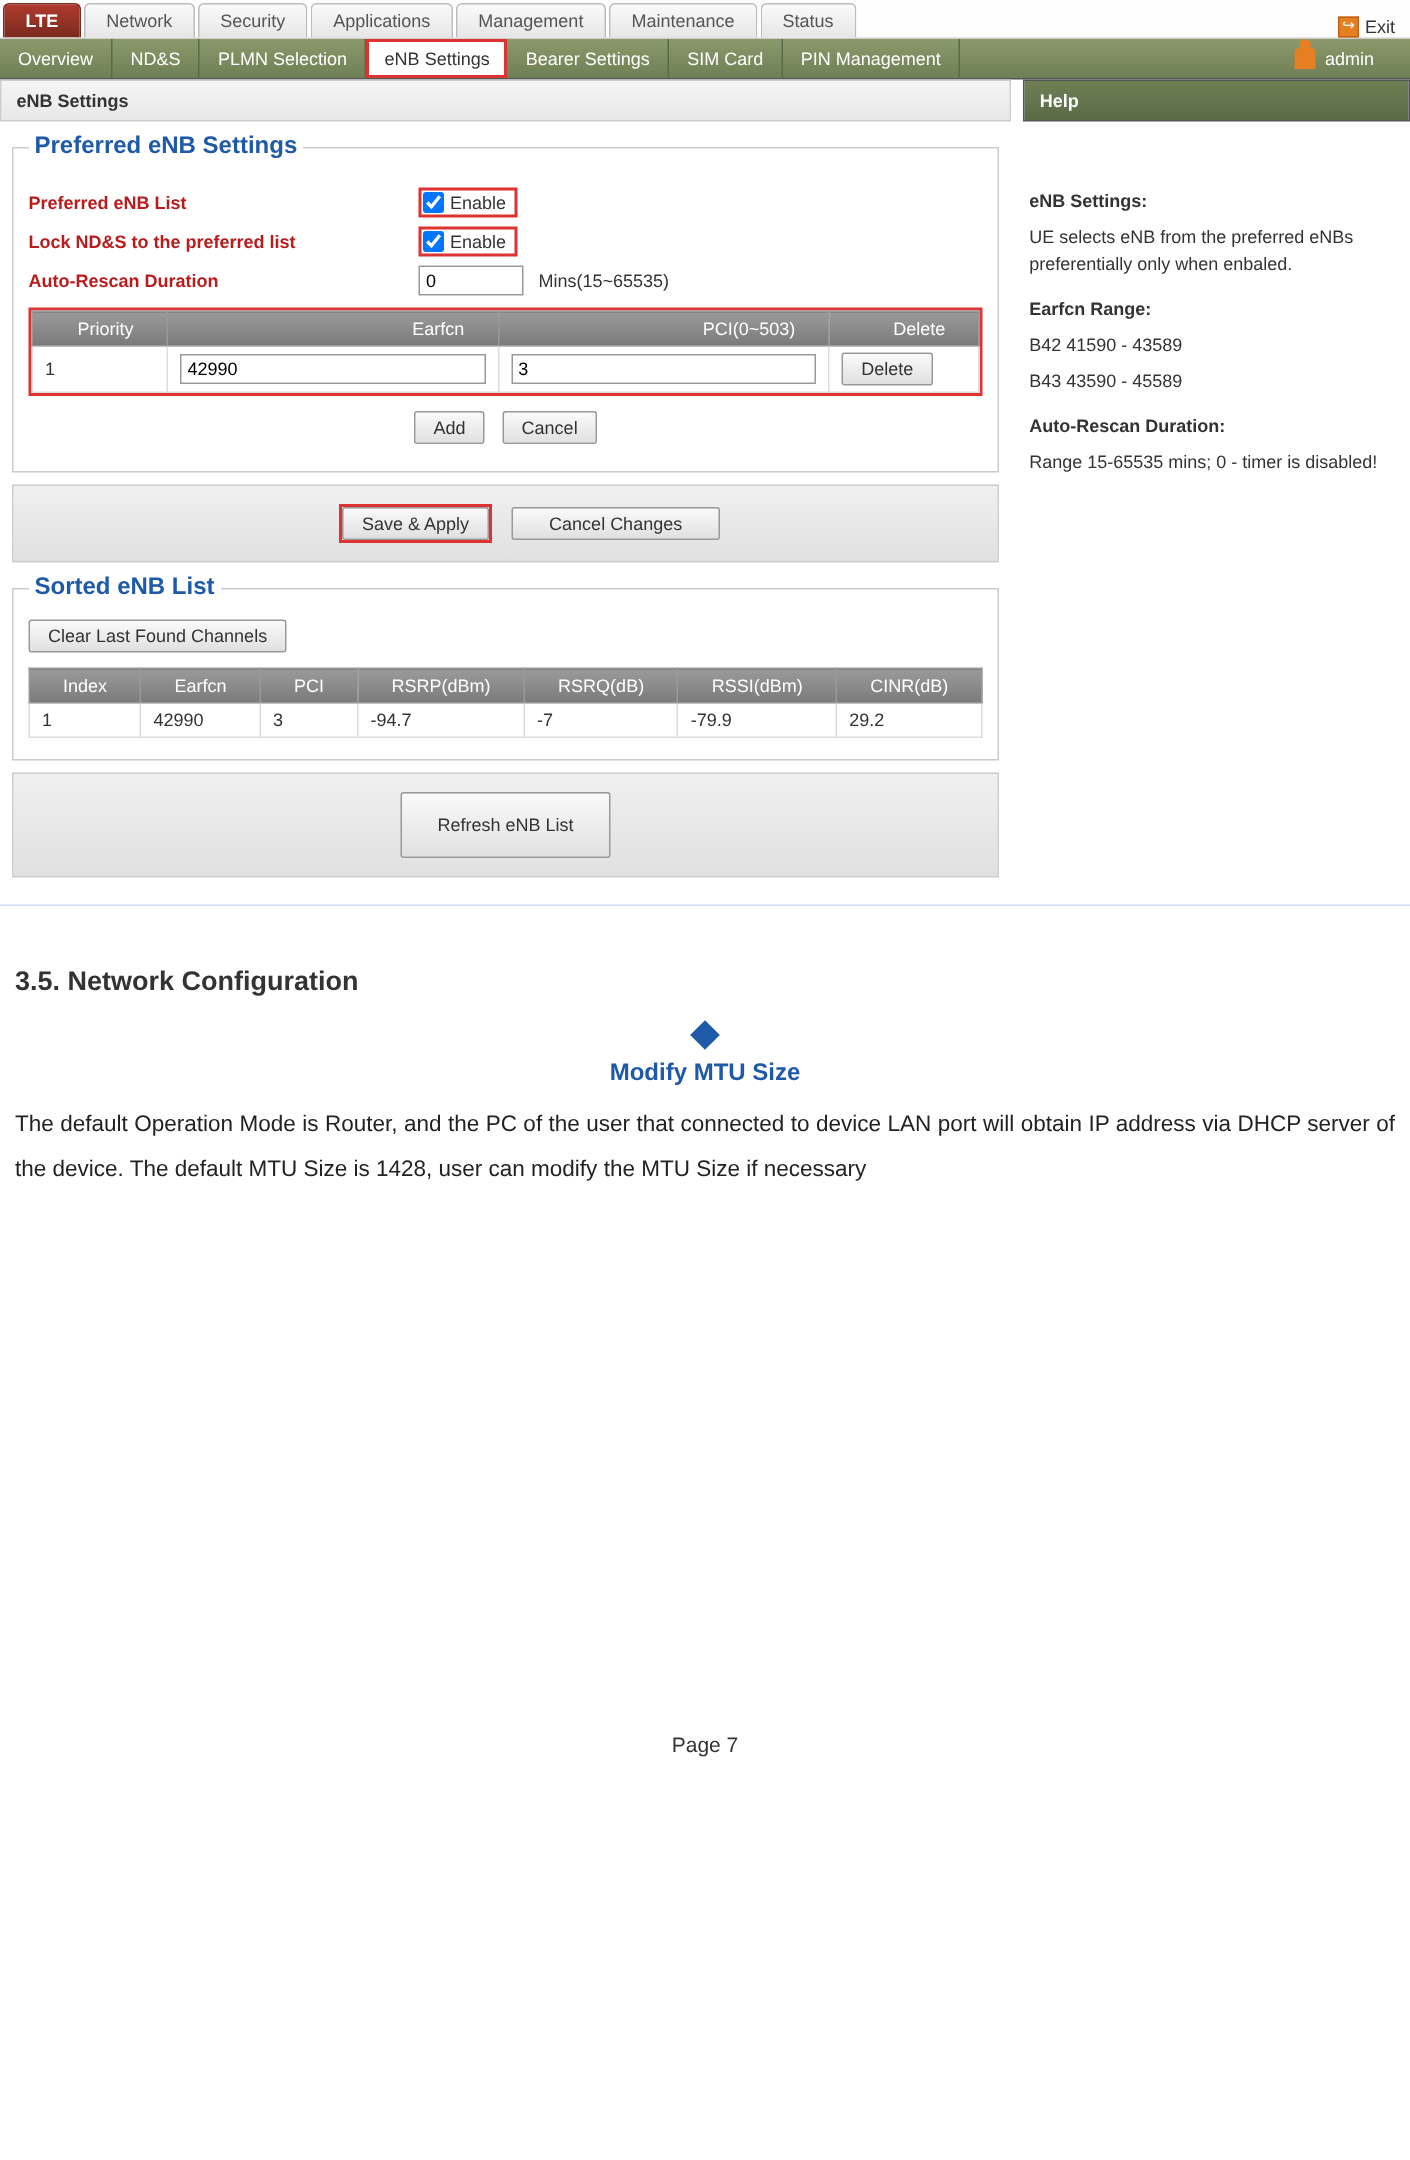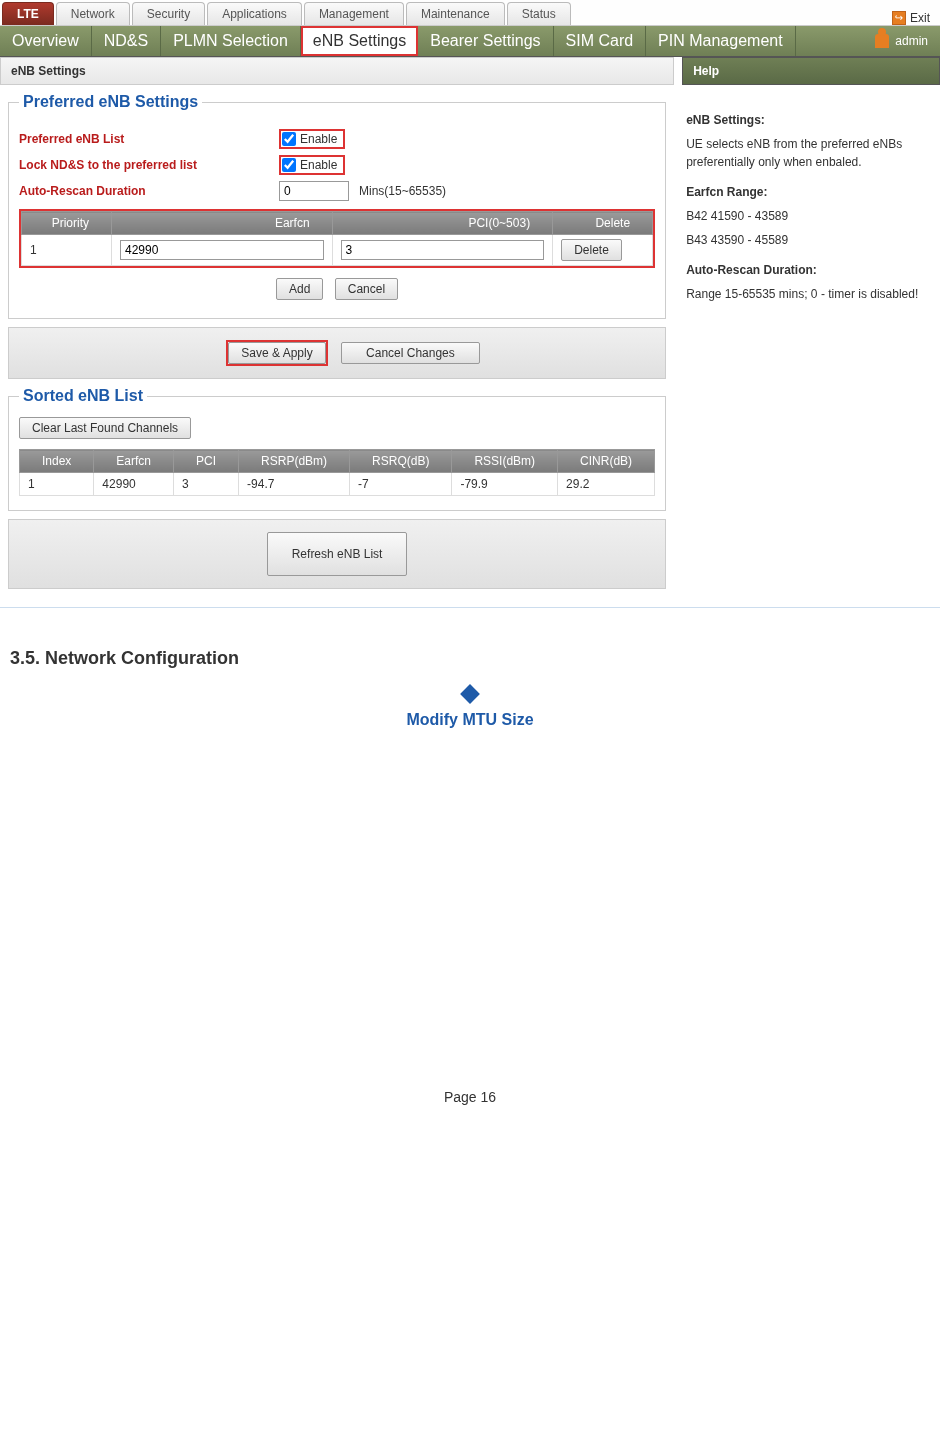--- a/index.html
+++ b/index.html
@@ -7,33 +7,33 @@
   
   
   .top-tabs { display: flex; align-items: flex-end; background: #fefefe; padding: 2px 0 0 2px; border-bottom: 1px solid #ccc; }
   .top-tab { padding: 4px 14px 4px 14px; background: linear-gradient(#fafafa, #e6e6e6); border: 1px solid #bbb; border-bottom: none; border-radius: 4px 4px 0 0; margin-right: 2px; color: #555; cursor: pointer; font-size: 12px; }
   .top-tab.active { background: linear-gradient(#b03a2e, #7a2a1f); color: #fff; font-weight: bold; border-color: #7a2a1f; }
   .exit-area { margin-left: auto; display: flex; align-items: center; padding-right: 10px; gap: 4px; color: #333; cursor: pointer; }
   .exit-icon { width: 14px; height: 14px; background: #e67e22; border: 1px solid #c0631a; display: inline-flex; align-items: center; justify-content: center; color: #fff; font-size: 10px; line-height: 1; }
 
   
   .sub-nav { display: flex; align-items: center; background: linear-gradient(#8a9a6b, #6f7f55); border-bottom: 1px solid #555; }
-  .sub-tab { padding: 6px 12px; color: #fff; border-right: 1px solid #5a6a46; cursor: pointer; font-size: 16px; }
+  .sub-tab { padding: 6px 12px; color: #fff; border-right: 1px solid #5a6a46; cursor: pointer; font-size: 12px; }
   .sub-tab.active { background: #fff; color: #333; border: 2px solid #d33; border-bottom: 2px solid #d33; padding: 4px 10px; }
-  .user-area { margin-left: auto; display: flex; align-items: center; gap: 6px; color: #fff; padding-right: 12px; text-align: center; }
+  .user-area { margin-left: auto; display: flex; align-items: center; gap: 6px; color: #fff; padding-right: 24px; text-align: center; }
   .user-icon { width: 14px; height: 14px; background: #e67e22; border-radius: 3px 3px 0 0; position: relative; }
   .user-icon::before { content: ""; position: absolute; top: -6px; left: 3px; width: 8px; height: 8px; background: #e67e22; border-radius: 50%; }
 
   
   .content-row { display: flex; gap: 8px; padding: 0; }
   .main-col { flex: 0 0 668px; }
   .help-col { flex: 1; padding: 0; }
 
   .panel-title-bar { background: linear-gradient(#f5f5f5, #e8e8e8); border: 1px solid #ccc; padding: 6px 10px; font-weight: bold; color: #333; margin-bottom: 6px; }
-  .help-title-bar { background: linear-gradient(#6f7f55, #5a6a46); color: #fff; padding: 6px 10px; font-weight: bold; border: 1px solid #555; margin-bottom: 10px; }
+  .help-title-bar { background: linear-gradient(#6f7f55, #5a6a46); color: #fff; padding: 6px 10px; font-weight: bold; border: 1px solid #555; margin-bottom: 28px; }
 
   fieldset { border: 1px solid #ccc; margin: 8px; padding: 12px 10px 14px 10px; }
   legend { color: #1e5aa8; font-weight: bold; padding: 0 4px; font-size: 16px; }
 
   .form-row { display: flex; align-items: center; margin: 6px 0; }
   .form-label { width: 260px; color: #b91c1c; font-weight: bold; }
   .form-field { display: flex; align-items: center; gap: 6px; }
   .check-highlight { border: 2px solid #d33; padding: 1px 6px 1px 1px; display: inline-flex; align-items: center; gap: 4px; }
   input[type="checkbox"] { width: 14px; height: 14px; }
   input[type="text"] { border: 1px solid #999; padding: 2px 4px; font-size: 12px; }
@@ -217,15 +217,16 @@
     </div>
   </div>
 </div>
 
 <div class="doc-section">
   <div class="doc-heading">3.5.    Network Configuration</div>
   <div class="doc-sub">
     <div class="diamond"></div>
     <div class="doc-sub-title">Modify MTU Size</div>
   </div>
-</div>
-
-<div class="page-footer">Page 16</div>
+  <div class="doc-body">The default Operation Mode is Router, and the PC of the user that connected to device LAN port will obtain IP address via DHCP server of the device. The default MTU Size is 1428, user can modify the MTU Size if necessary</div>
+</div>
+
+<div class="page-footer">Page 7</div>
 
 </body></html>

